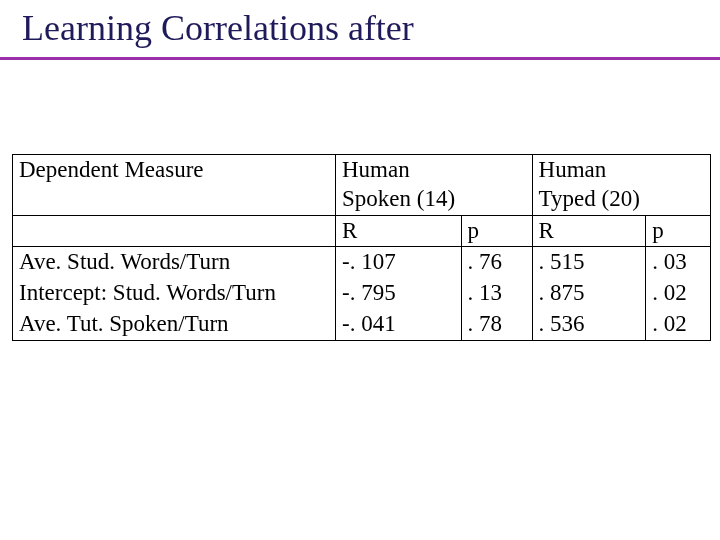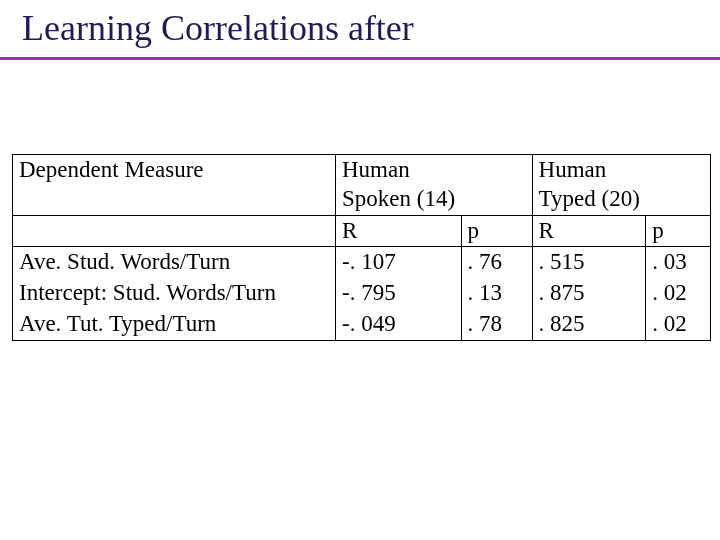--- a/index.html
+++ b/index.html
@@ -100,23 +100,23 @@
         <td class="p2-col no-bot">. 03</td>
       </tr>
       <tr>
         <td class="dep-col no-top no-bot">Intercept: Stud. Words/Turn</td>
         <td class="r-col  no-top no-bot">-. 795</td>
         <td class="p-col  no-top no-bot">. 13</td>
         <td class="r2-col no-top no-bot">. 875</td>
         <td class="p2-col no-top no-bot">. 02</td>
       </tr>
       <tr>
-        <td class="dep-col no-top">Ave. Tut. Typed/Turn</td>
-        <td class="r-col  no-top">-. 049</td>
+        <td class="dep-col no-top">Ave. Tut. Spoken/Turn</td>
+        <td class="r-col  no-top">-. 041</td>
         <td class="p-col  no-top">. 78</td>
-        <td class="r2-col no-top">. 825</td>
+        <td class="r2-col no-top">. 536</td>
         <td class="p2-col no-top">. 02</td>
       </tr>
     </tbody>
       </table>
   </div>
 
 </div>
 
 </body></html>

